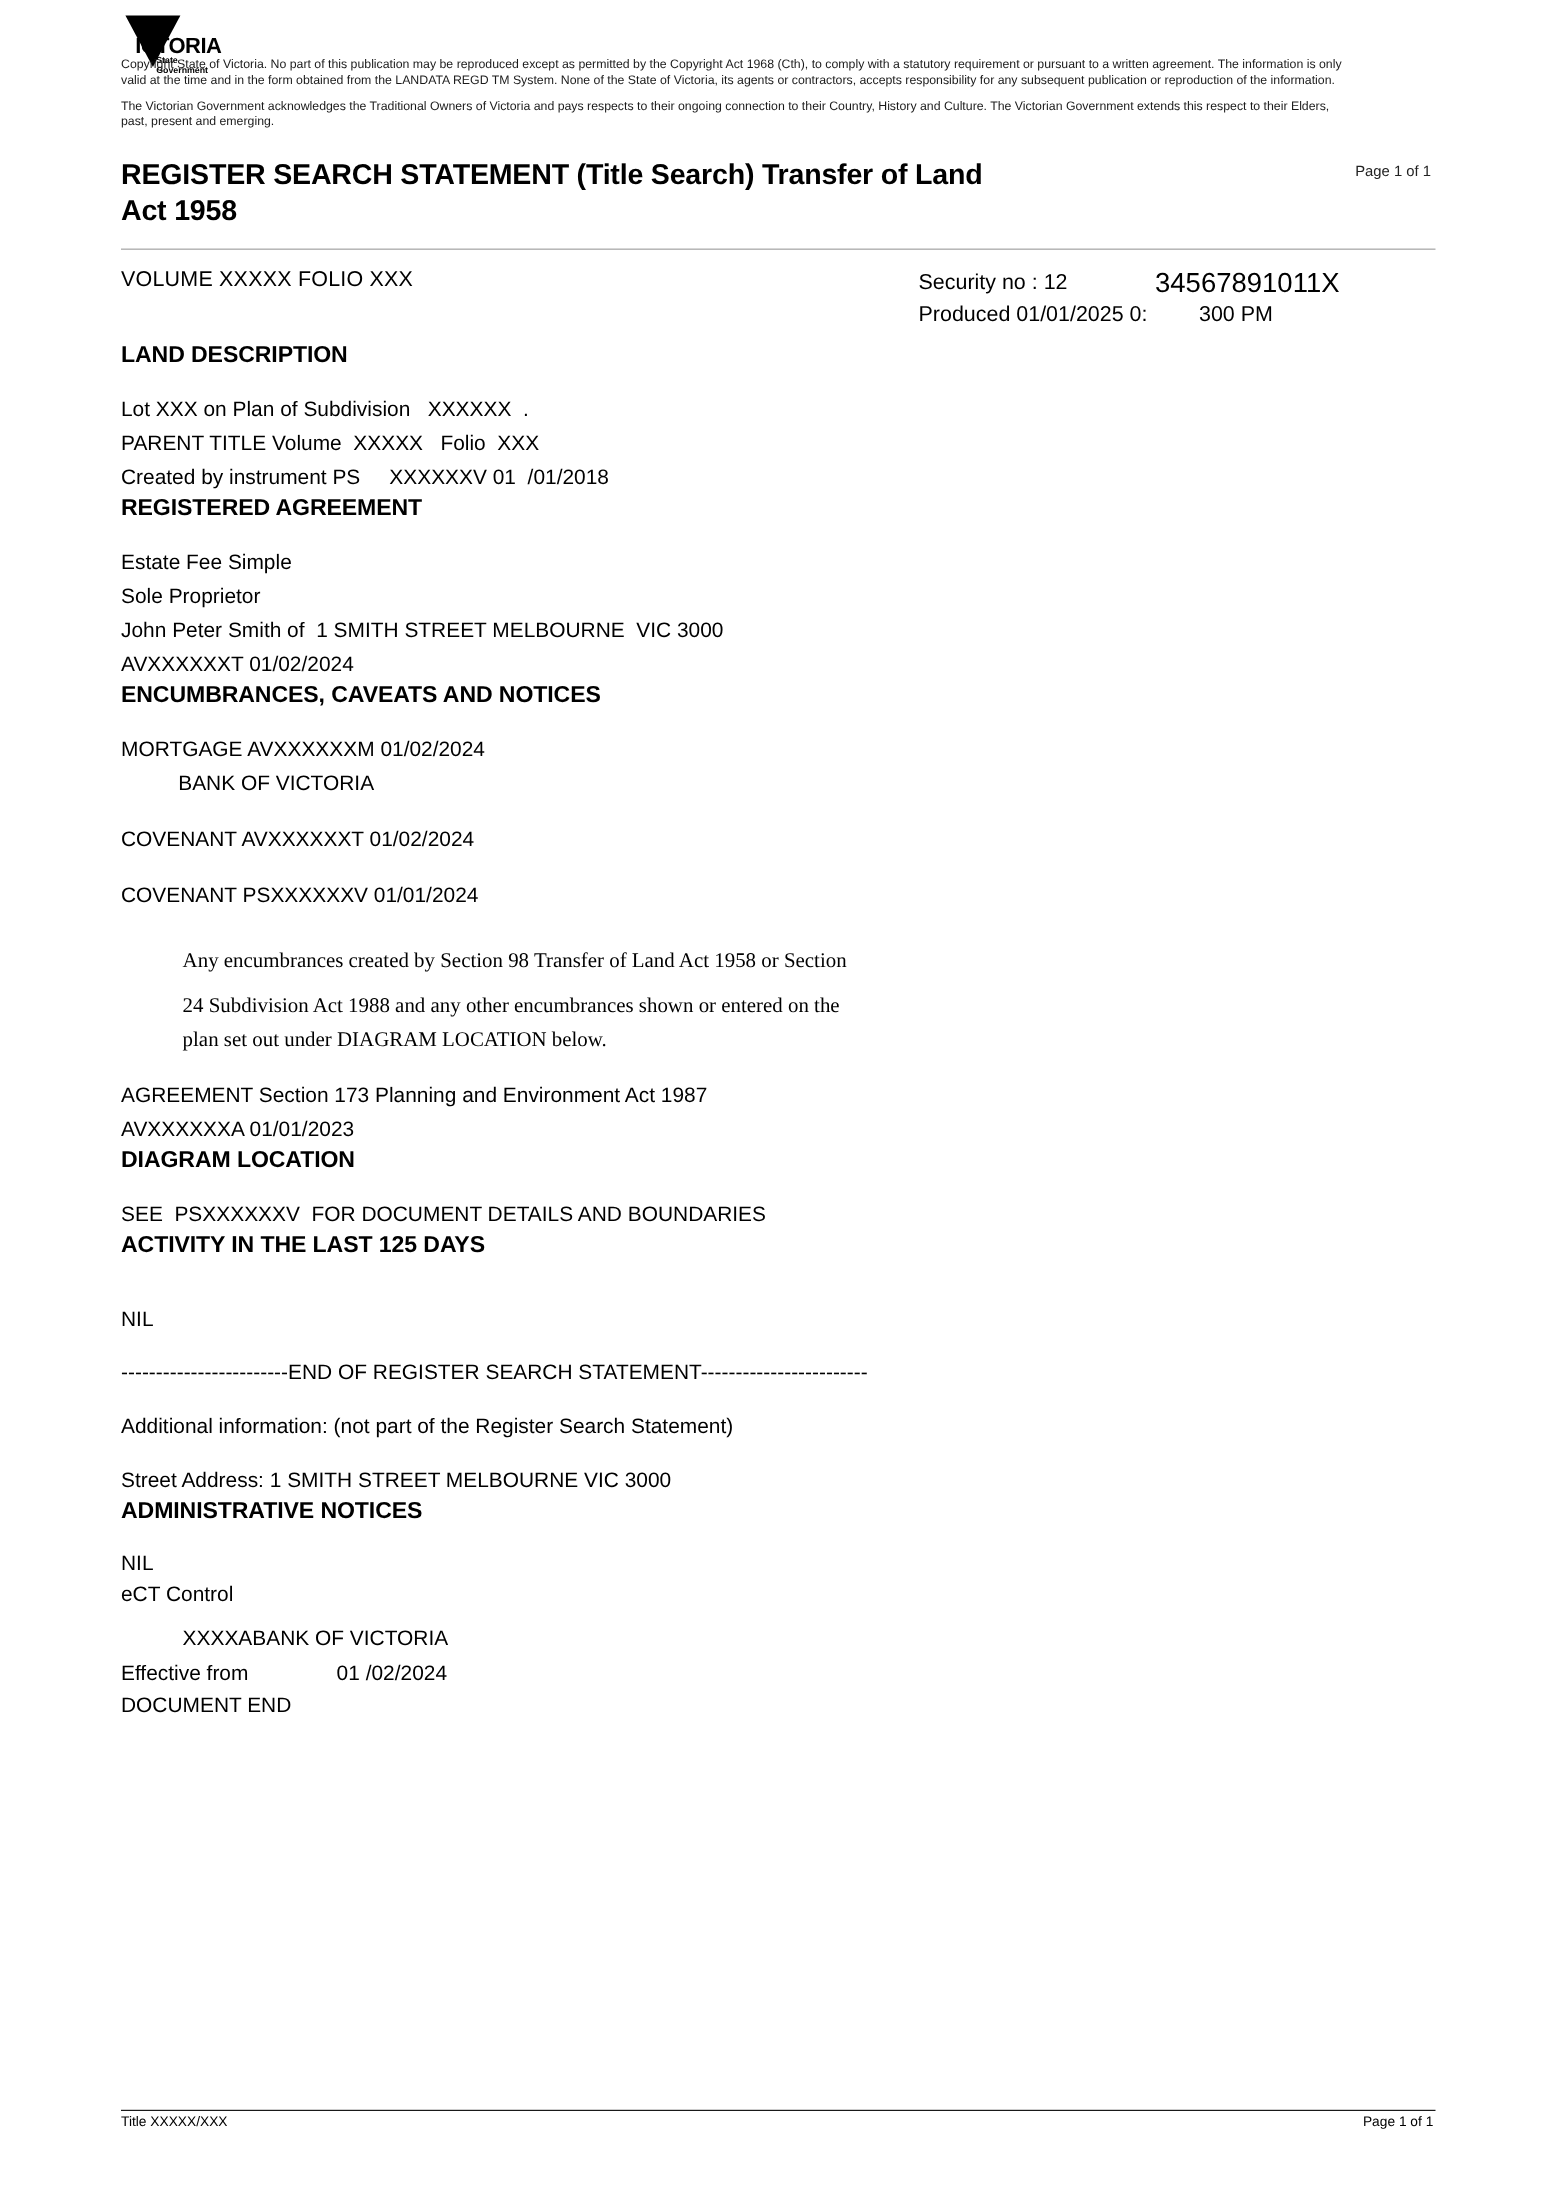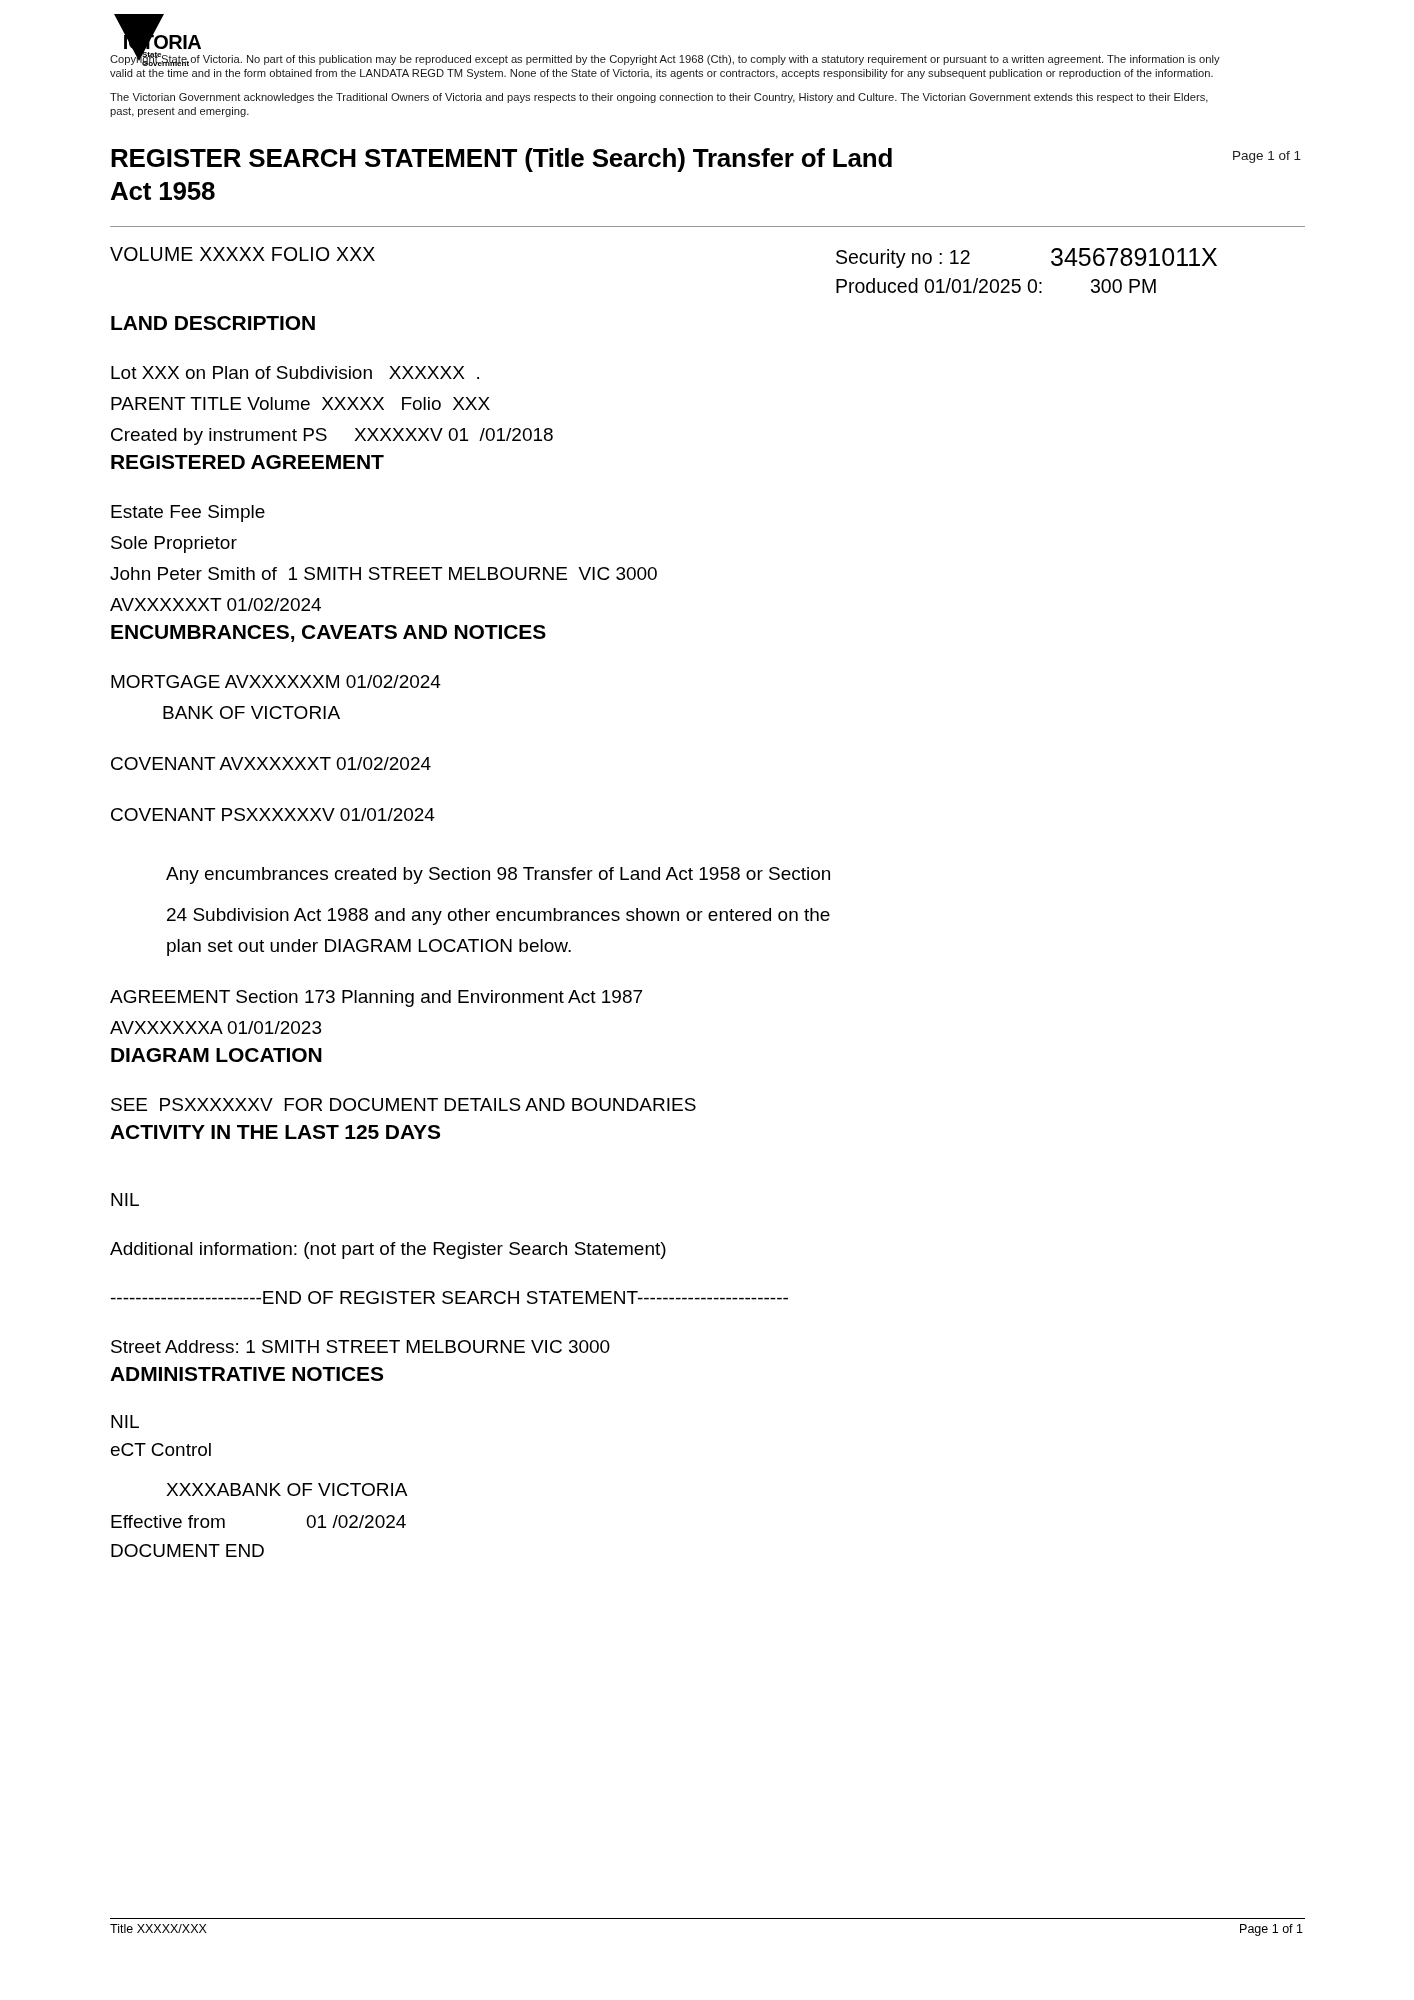--- a/index.html
+++ b/index.html
@@ -170,21 +170,21 @@
 
   .indent1 { padding-left: 52px; }
   .indent2 { padding-left: 56px; }
 
   .wrap-para {
     font-size: 19px;
     line-height: 31px;
     padding-left: 56px;
     width: 870px;
   }
-  .wrap-para div { white-space: normal; }
+  .wrap-para div { white-space: normal; font-family: Liberation Serif, serif; }
 
   .tight { line-height: 28px; }
 
   
   .adm-row { position: relative; height: 31px; }
   .adm-a { position: absolute; left: 0; top: 0; font-size: 19px; line-height: 31px; }
   .adm-b { position: absolute; left: 196px; top: 0; font-size: 19px; line-height: 31px; }
 
   
   .footer {
@@ -291,22 +291,22 @@
     </div>
 
     <h2 class="sec-head s-diag">DIAGRAM LOCATION</h2>
     <div class="blk">
       <div class="body-line">SEE  PSXXXXXXV  FOR DOCUMENT DETAILS AND BOUNDARIES</div>
     </div>
 
     <h2 class="sec-head s-act">ACTIVITY IN THE LAST 125 DAYS</h2>
     <div style="margin-top:40px">
       <div class="body-line">NIL</div>
+      <div class="body-line" style="margin-top:18px">------------------------END OF REGISTER SEARCH STATEMENT------------------------</div>
       <div class="body-line" style="margin-top:18px">Additional information: (not part of the Register Search Statement)</div>
-      <div class="body-line" style="margin-top:18px">------------------------END OF REGISTER SEARCH STATEMENT------------------------</div>
       <div class="body-line" style="margin-top:18px">Street Address: 1 SMITH STREET MELBOURNE VIC 3000</div>
     </div>
 
     <h2 class="sec-head s-admin">ADMINISTRATIVE NOTICES</h2>
     <div style="margin-top:22px">
       <div class="body-line tight">NIL</div>
       <div class="body-line tight">eCT Control</div>
       <div class="body-line tight indent2" style="margin-top:12px">XXXXABANK OF VICTORIA</div>
       <div class="adm-row" style="margin-top:2px">
         <div class="adm-a">Effective from</div>

